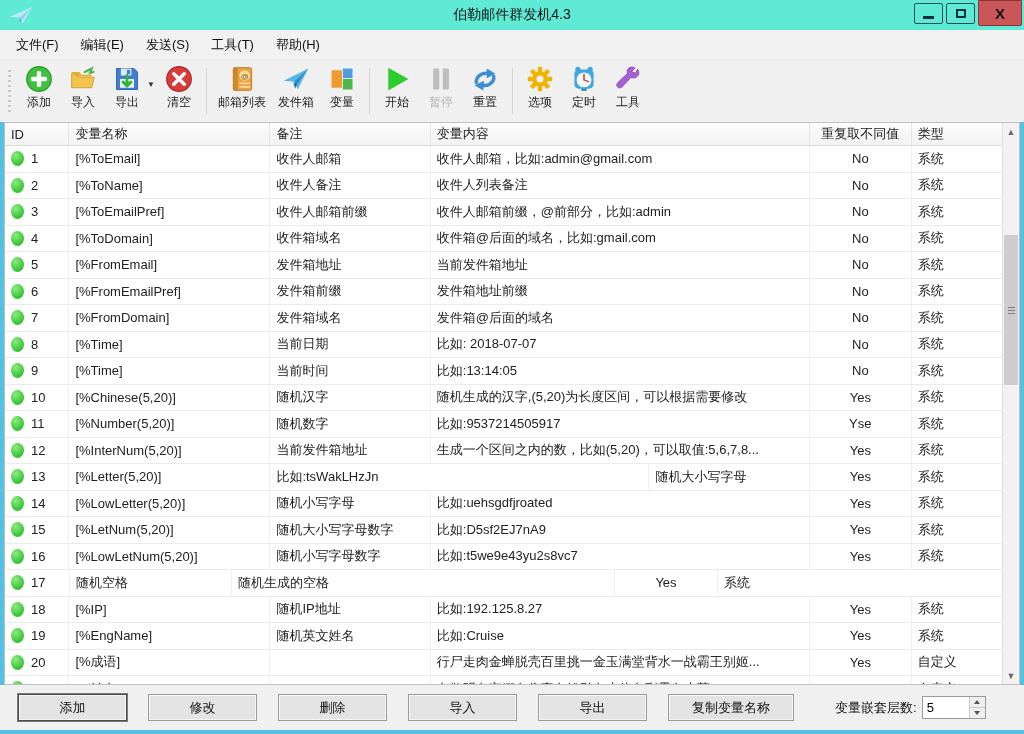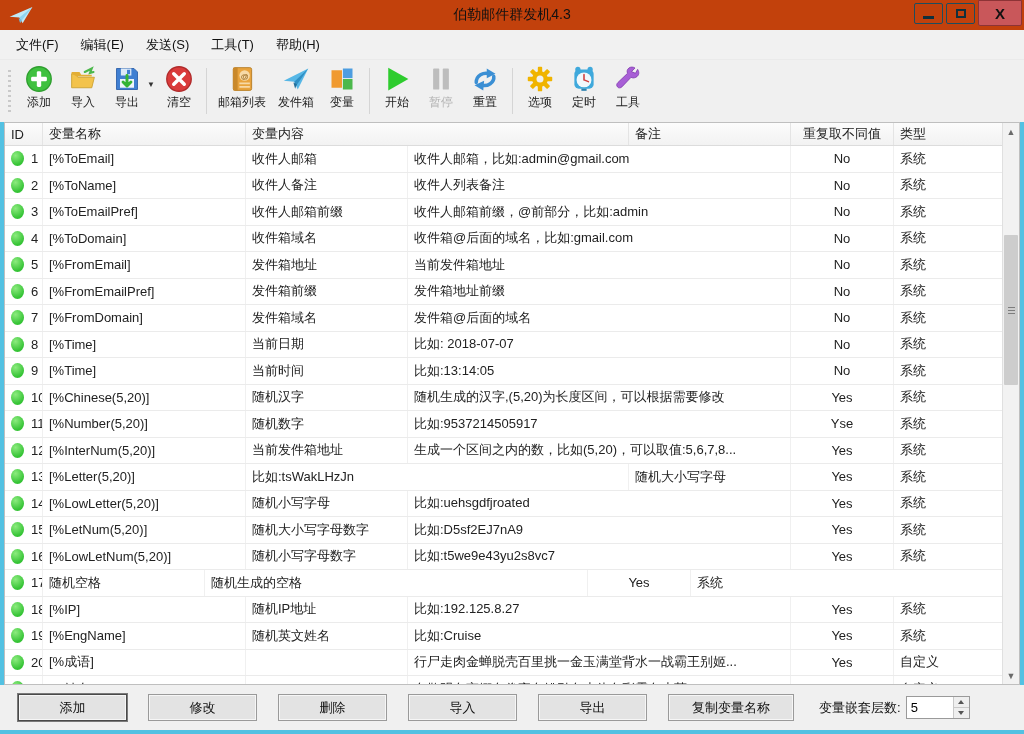--- a/index.html
+++ b/index.html
@@ -2,21 +2,21 @@
 <html><head>
 <meta charset="utf-8">
 <style>
   * { margin:0; padding:0; box-sizing:border-box; }
   html,body { width:1024px; height:734px; overflow:hidden; }
   body { font-family:"Liberation Sans","DejaVu Sans",sans-serif; font-size:13px; color:#1c1c1c; }
 
   .window { width:1024px; height:734px; background:#53c1e2; display:flex; flex-direction:column; }
 
   
-  .titlebar { height:30px; background:#c2410c; display:flex; align-items:center; position:relative; flex:0 0 30px; }
+  .titlebar { height:30px; background:#5eead4; display:flex; align-items:center; position:relative; flex:0 0 30px; }
   .app-icon { width:26px; height:20px; margin-left:8px; }
   .title-text { position:absolute; left:0; right:0; text-align:center; font-size:14px; color:#111; }
   .win-controls { margin-left:auto; display:flex; align-items:flex-start; height:100%; z-index:2; }
   .win-btn { width:29px; height:21px; margin-top:3px; border:1px solid #1e4d5e; border-radius:2px;
              display:flex; align-items:center; justify-content:center; font-size:12px; color:#10303c; margin-right:3px; }
   .win-btn.min span { width:11px; height:3px; background:#10303c; display:block; margin-top:8px; }
   .win-btn.max span { width:10px; height:9px; border:2px solid #10303c; display:block; }
   .win-btn.close { width:44px; height:26px; margin-top:0; background:#c9575a; border:1px solid #8d3336; border-radius:0 0 2px 2px;
                    font-weight:bold; font-size:15px; color:#111; margin-right:2px; }
 
@@ -38,21 +38,21 @@
   .caret { align-self:center; font-size:8px; color:#333; margin:0 2px 14px -2px; }
 
   
   .table-area { height:563px; flex:0 0 563px; margin:0 4px; background:#fff; border:1px solid #bfbfbf; display:flex; }
   .table-main { flex:1; display:flex; flex-direction:column; overflow:hidden; }
   .thead { height:23px; flex:0 0 23px; display:flex; background:linear-gradient(#fcfcfc,#f2f2f2); border-bottom:1px solid #dcdcdc; }
   .th { font-size:13px; color:#222; display:flex; align-items:center; padding:0 6px; border-right:1px solid #e4e4e4; overflow:hidden; white-space:nowrap; }
   .tbody { flex:1; overflow:hidden; }
   .trow { height:26.5px; display:flex; border-bottom:1px solid #ebebeb; align-items:stretch; background:#fff; }
   .td { display:flex; align-items:center; padding:0 6px; border-right:1px solid #f0f0f0; overflow:hidden; white-space:nowrap; font-size:13px; color:#222; }
-  .c-id    { width:38px; }
+  .c-id    { width:65px; }
   .c-name  { width:203px; }
   .c-note  { width:162px; }
   .c-cont  { width:383px; }
   .c-rep   { width:103px; justify-content:center; }
   .c-type  { width:91px; border-right:none; }
   .dot { width:13px; height:15px; border-radius:50%; background:radial-gradient(circle at 35% 30%, #8ceb7e, #35c335 70%);
          display:inline-block; margin-right:7px; flex:0 0 13px; }
 
   
   .vscroll { width:17px; flex:0 0 17px; background:#f2f2f2; border-left:1px solid #e0e0e0; display:flex; flex-direction:column; }
@@ -62,21 +62,21 @@
               display:flex; align-items:center; justify-content:center; }
   .sb-grip { width:7px; height:7px;
              background:repeating-linear-gradient(to bottom,#7d7d7d 0 1px, transparent 1px 3px); }
 
   
   .footer { height:45px; flex:0 0 45px; background:#f0f0f0; display:flex; align-items:center; padding:0 18px; }
   .f-btn { width:109px; height:27px; background:#e3e3e3; border:1px solid #9a9a9a; box-shadow:inset 0 0 0 1px #f6f6f6;
            font-size:13px; color:#111; margin-right:21px; display:flex; align-items:center; justify-content:center; cursor:default; }
   .f-btn.wide { width:126px; }
   .f-btn.focused { border:1px solid #4a4a4a; box-shadow:inset 0 0 0 1px #f6f6f6, 0 0 0 1px #7a7a7a; }
-  .nest { display:flex; align-items:center; margin-left:4px; }
+  .nest { display:flex; align-items:center; margin-left:20px; }
   .nest-label { font-size:13px; color:#111; margin-right:5px; }
   .spinner { display:flex; height:23px; border:1px solid #9a9a9a; background:#fff; }
   .spin-input { width:46px; border:none; outline:none; font-size:13px; padding:0 4px; font-family:inherit; }
   .spin-btns { width:16px; display:flex; flex-direction:column; border-left:1px solid #c9c9c9; }
   .spin-up, .spin-down { flex:1; display:flex; align-items:center; justify-content:center; background:#efefef; }
   .spin-up { border-bottom:1px solid #c9c9c9; }
   .tri-up { width:0; height:0; border-left:3px solid transparent; border-right:3px solid transparent; border-bottom:4px solid #555; }
   .tri-down { width:0; height:0; border-left:3px solid transparent; border-right:3px solid transparent; border-top:4px solid #555; }
 
   .bottom-edge { flex:1; background:#53c1e2; }
@@ -275,22 +275,22 @@
       </span>
       <span class="tlabel">工具</span>
     </div>
   </div>
 
   <div class="table-area">
     <div class="table-main">
       <div class="thead">
         <div class="th c-id">ID</div>
         <div class="th c-name">变量名称</div>
+        <div class="th c-note">备注</div>
         <div class="th c-cont">变量内容</div>
-        <div class="th c-note">备注</div>
         <div class="th c-rep">重复取不同值</div>
         <div class="th c-type">类型</div>
       </div>
       <div class="tbody">
           <div class="trow">
             <div class="td c-id">
               <span class="dot"></span>
               <span>1</span>
             </div>
             <div class="td c-name">[%ToEmail]</div>

